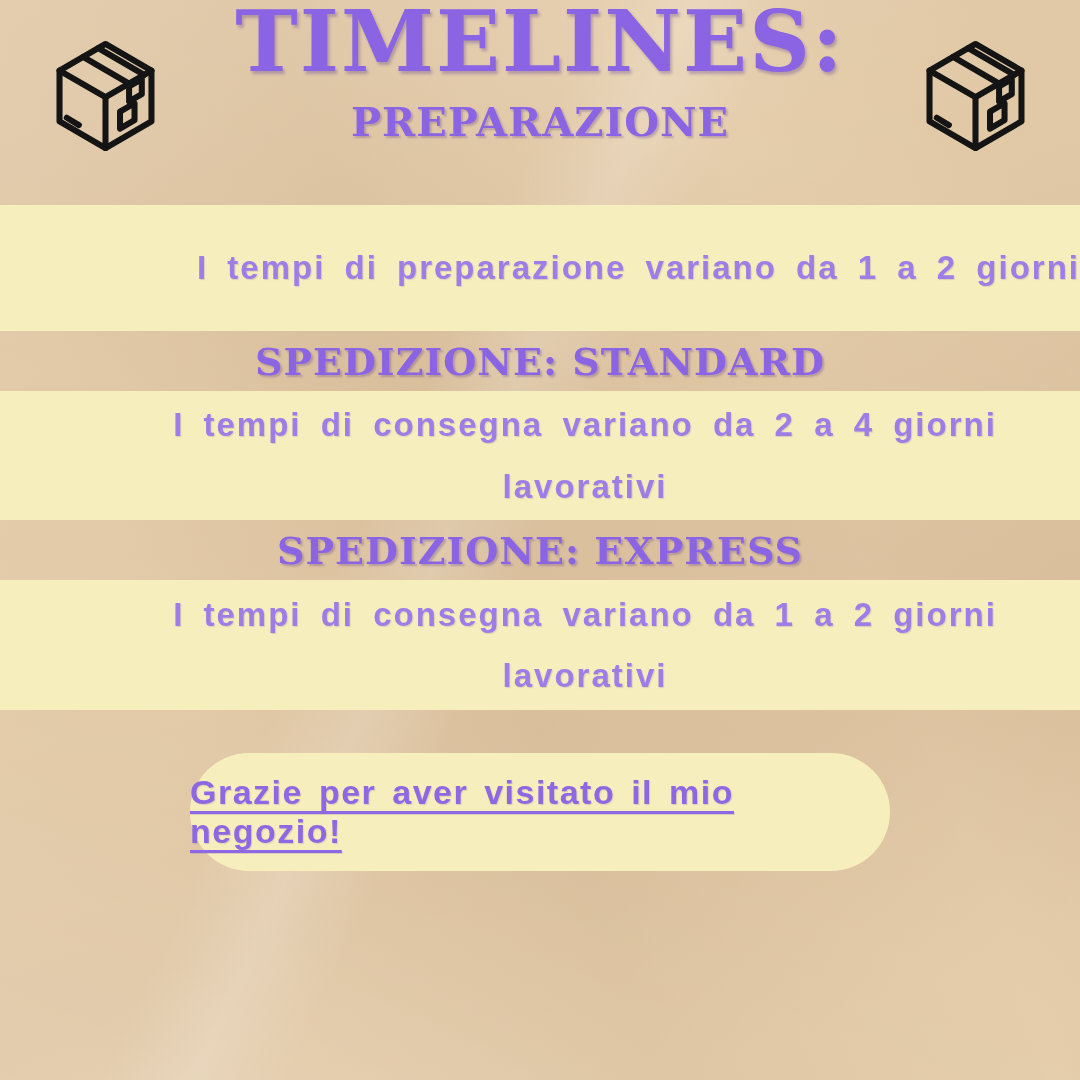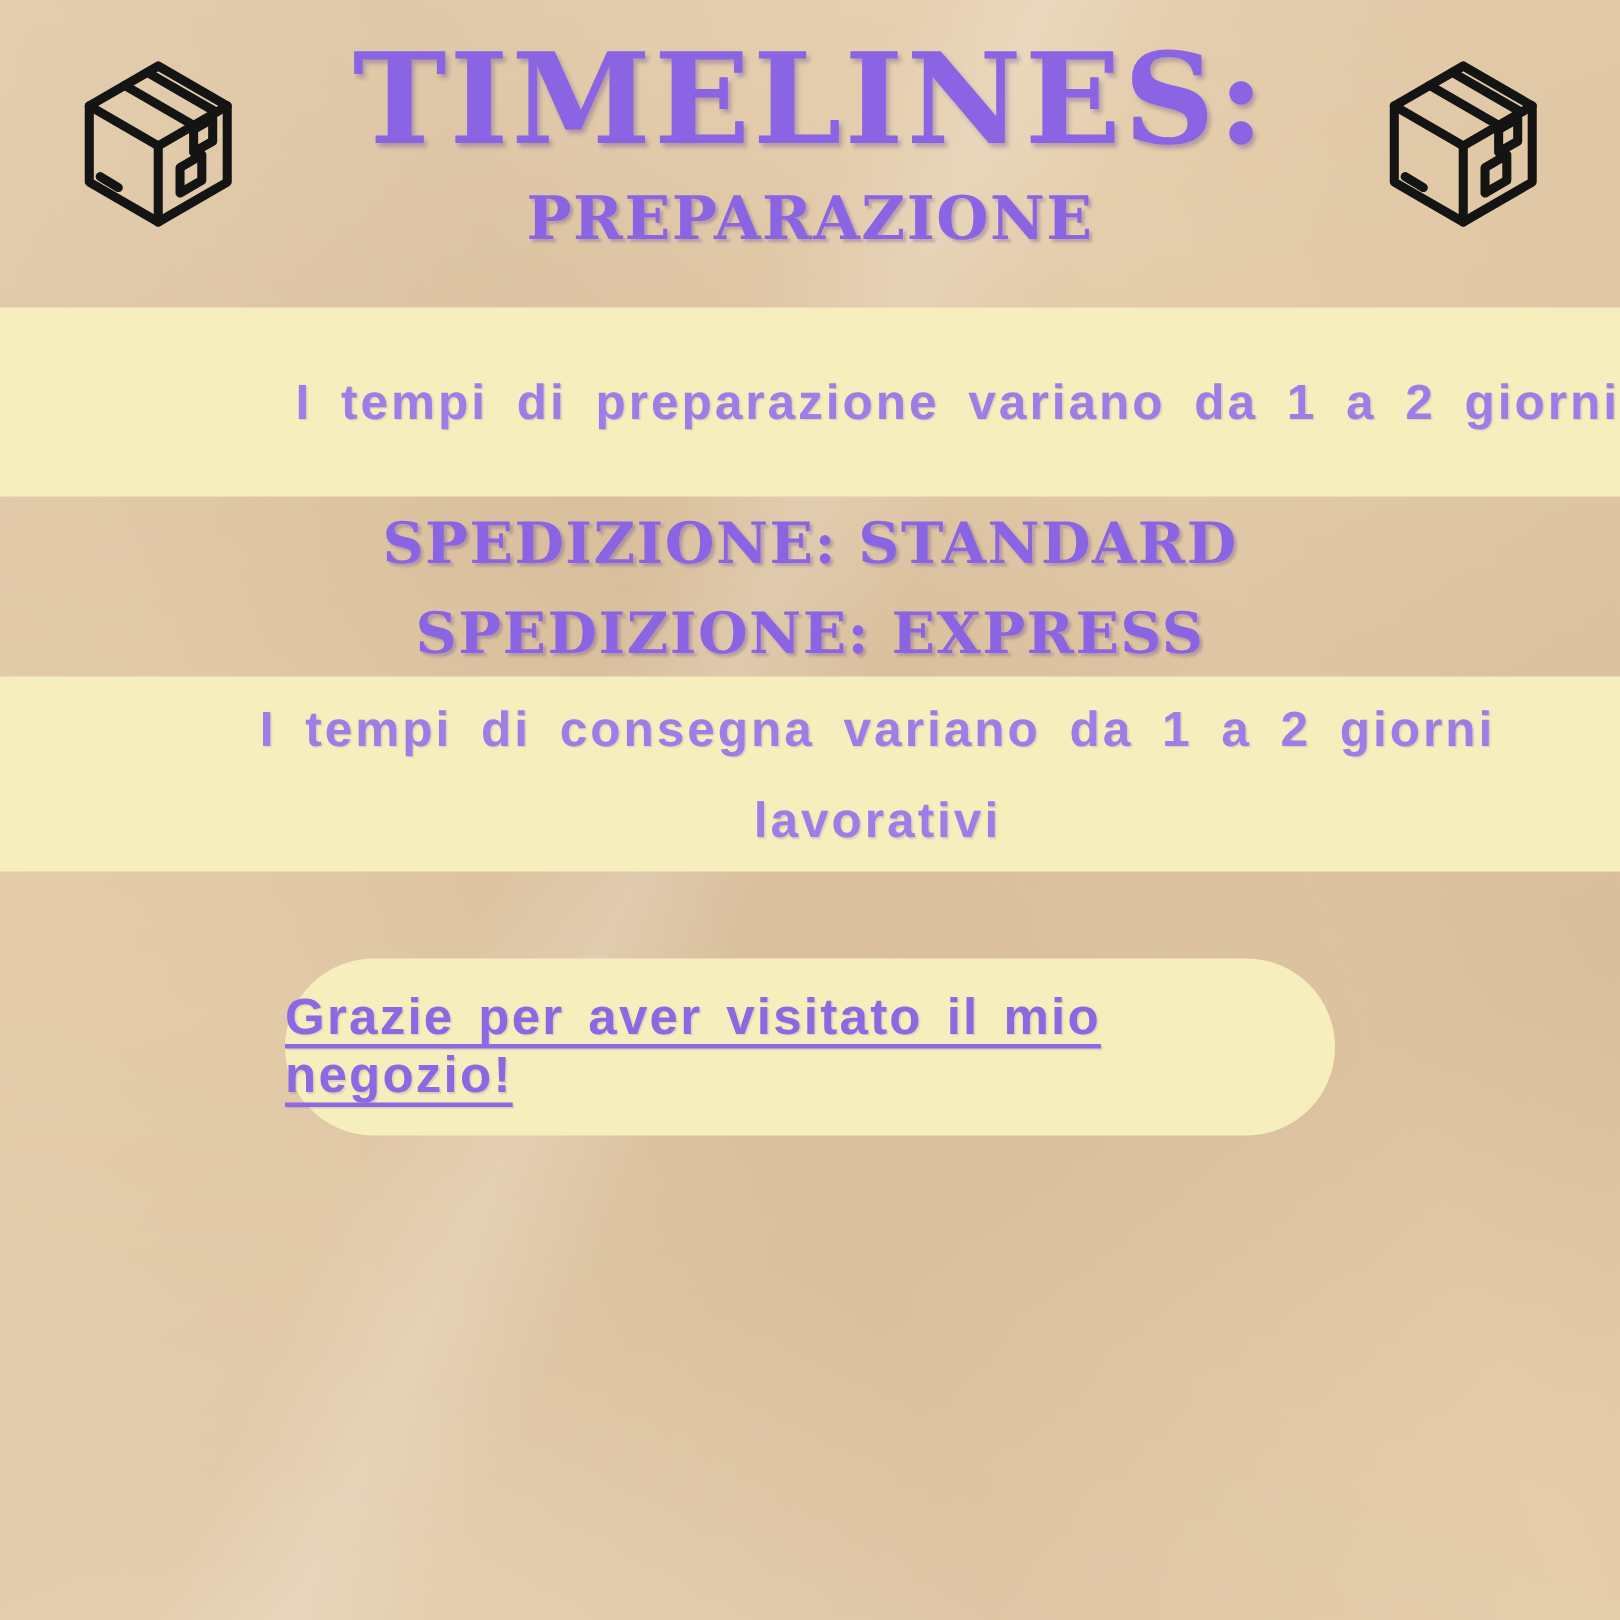--- a/index.html
+++ b/index.html
@@ -23,21 +23,21 @@
     box-sizing: border-box;
   }
   .cream { background: #f7eebd; justify-content: flex-end; }
 
   
   .header { height: 205px; position: relative; display: block; }
   .icon-box { position: absolute; top: 33px; width: 121px; height: 126px; }
   .icon-left  { left: 45px; }
   .icon-right { right: 44px; }
   .title {
-    margin: 0; padding-top: 24px;
+    margin: 0; 
     text-align: center;
     font-family: "DejaVu Serif", serif;
     font-weight: bold;
     font-size: 84px; line-height: 1.0;
     letter-spacing: 2px;
     color: #8b64e4;
     text-shadow: 2px 3px 3px rgba(74,44,140,0.30);
   }
   .subtitle {
     margin: 18px 0 16px;
@@ -73,21 +73,21 @@
     letter-spacing: 2px;
     word-spacing: 8px;
     color: #9d7de6;
     text-shadow: 1px 1px 1px rgba(90,60,160,0.18);
   }
 
   
   .footer {
     height: 194px;
     align-items: flex-start;
-    padding-top: 58px;
+    padding-top: 43px;
   }
   .pill {
     width: 700px; height: 118px;
     background: #f7eebd;
     border-radius: 60px;
     display: flex; align-items: center; justify-content: center;
   }
   .pill .thanks {
     font-weight: bold;
     font-size: 34px;
@@ -137,20 +137,23 @@
     <h2 class="subtitle">PREPARAZIONE</h2>
   </div>
 
   <div class="band cream body-band" style="height:126px">
     <p>I tempi di preparazione variano da 1 a 2 giorni</p>
   </div>
 
   <div class="band heading-band" style="height:60px">
     <h2>SPEDIZIONE: STANDARD</h2>
   </div>
+  <div class="band cream body-band" style="height:129px">
+    <p>I tempi di consegna variano da 2 a 4 giorni lavorativi</p>
+  </div>
 
   <div class="band heading-band" style="height:60px">
     <h2>SPEDIZIONE: EXPRESS</h2>
   </div>
   <div class="band cream body-band" style="height:130px">
     <p>I tempi di consegna variano da 1 a 2 giorni lavorativi</p>
   </div>
 
 
   <div class="band footer">

